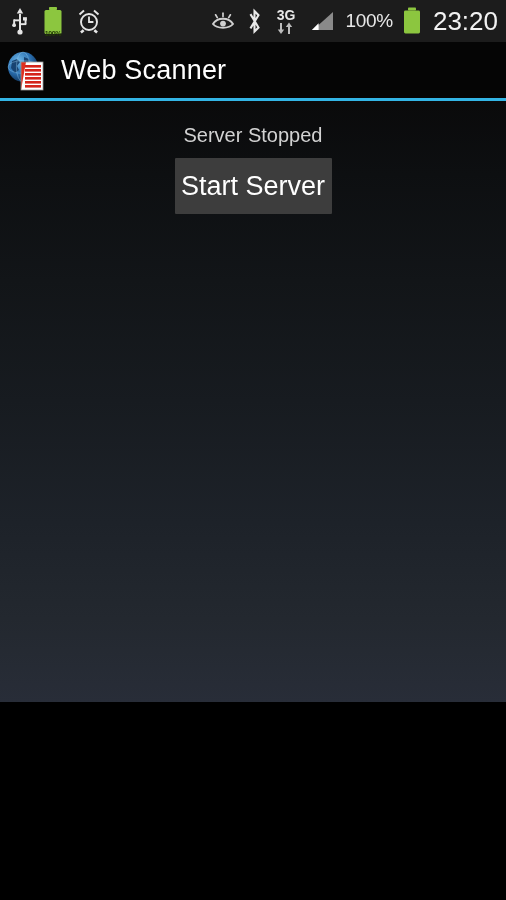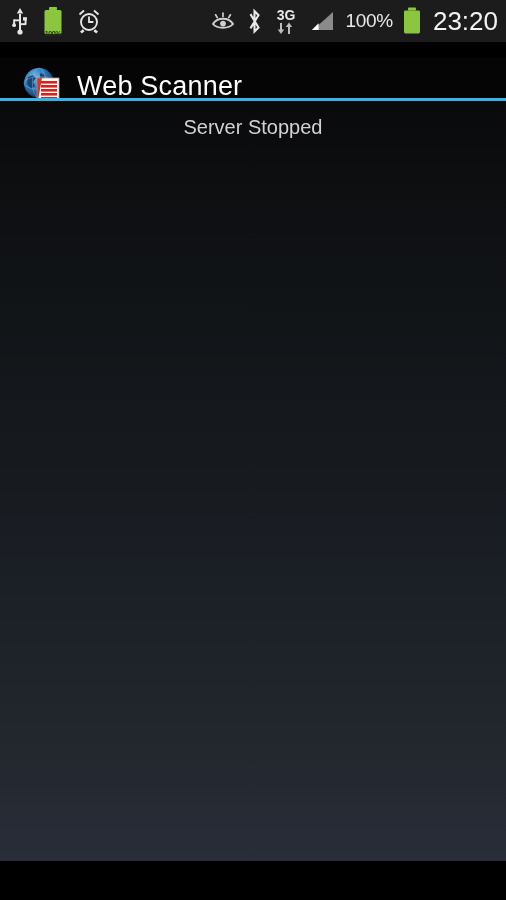--- a/index.html
+++ b/index.html
@@ -79,23 +79,22 @@
 
   
   .title-bar {
     position: absolute;
     top: 42px; left: 0;
     width: 506px;
     height: 56px;
     background: #050505;
     display: flex;
     align-items: center;
-    padding-left: 20px;
+    padding-left: 4px;
     box-sizing: border-box;
-    margin-top: 16px;
   }
   .app-icon {
     width: 44px;
     height: 44px;
     position: relative;
     flex: 0 0 auto;
   }
   .app-title {
     color: #ffffff;
     font-size: 27px;
@@ -110,34 +109,34 @@
     width: 506px;
     height: 3px;
     background: #33b5e5;
   }
 
   
   .content {
     position: absolute;
     top: 101px; left: 0;
     width: 506px;
-    height: 760px;
+    height: 601px;
     background: linear-gradient(to bottom,
       #0a0a0b 0%,
       #0d0f11 12%,
       #121518 30%,
       #171b20 50%,
       #1d2229 70%,
       #23282f 86%,
       #282d38 100%);
     display: flex;
     flex-direction: column;
     align-items: center;
     box-sizing: border-box;
-    padding-top: 14px;
+    padding-top: 22px;
   }
   .status-label {
     color: #d2d2d2;
     font-size: 20px;
     line-height: 24px;
     font-family: "Liberation Sans", sans-serif;
     text-align: center;
   }
   .btn {
     background: #3d3d3d;
@@ -302,17 +301,18 @@
     </span>
     <span class="app-title">Web Scanner</span>
   </div>
 
   <div class="accent-rule"></div>
 
   <div class="content">
 
     <div class="status-label">Server Stopped</div>
 
+    <button class="btn btn-start">Start Server</button>
 
 
   </div>
 
 </div>
 
 </body></html>

